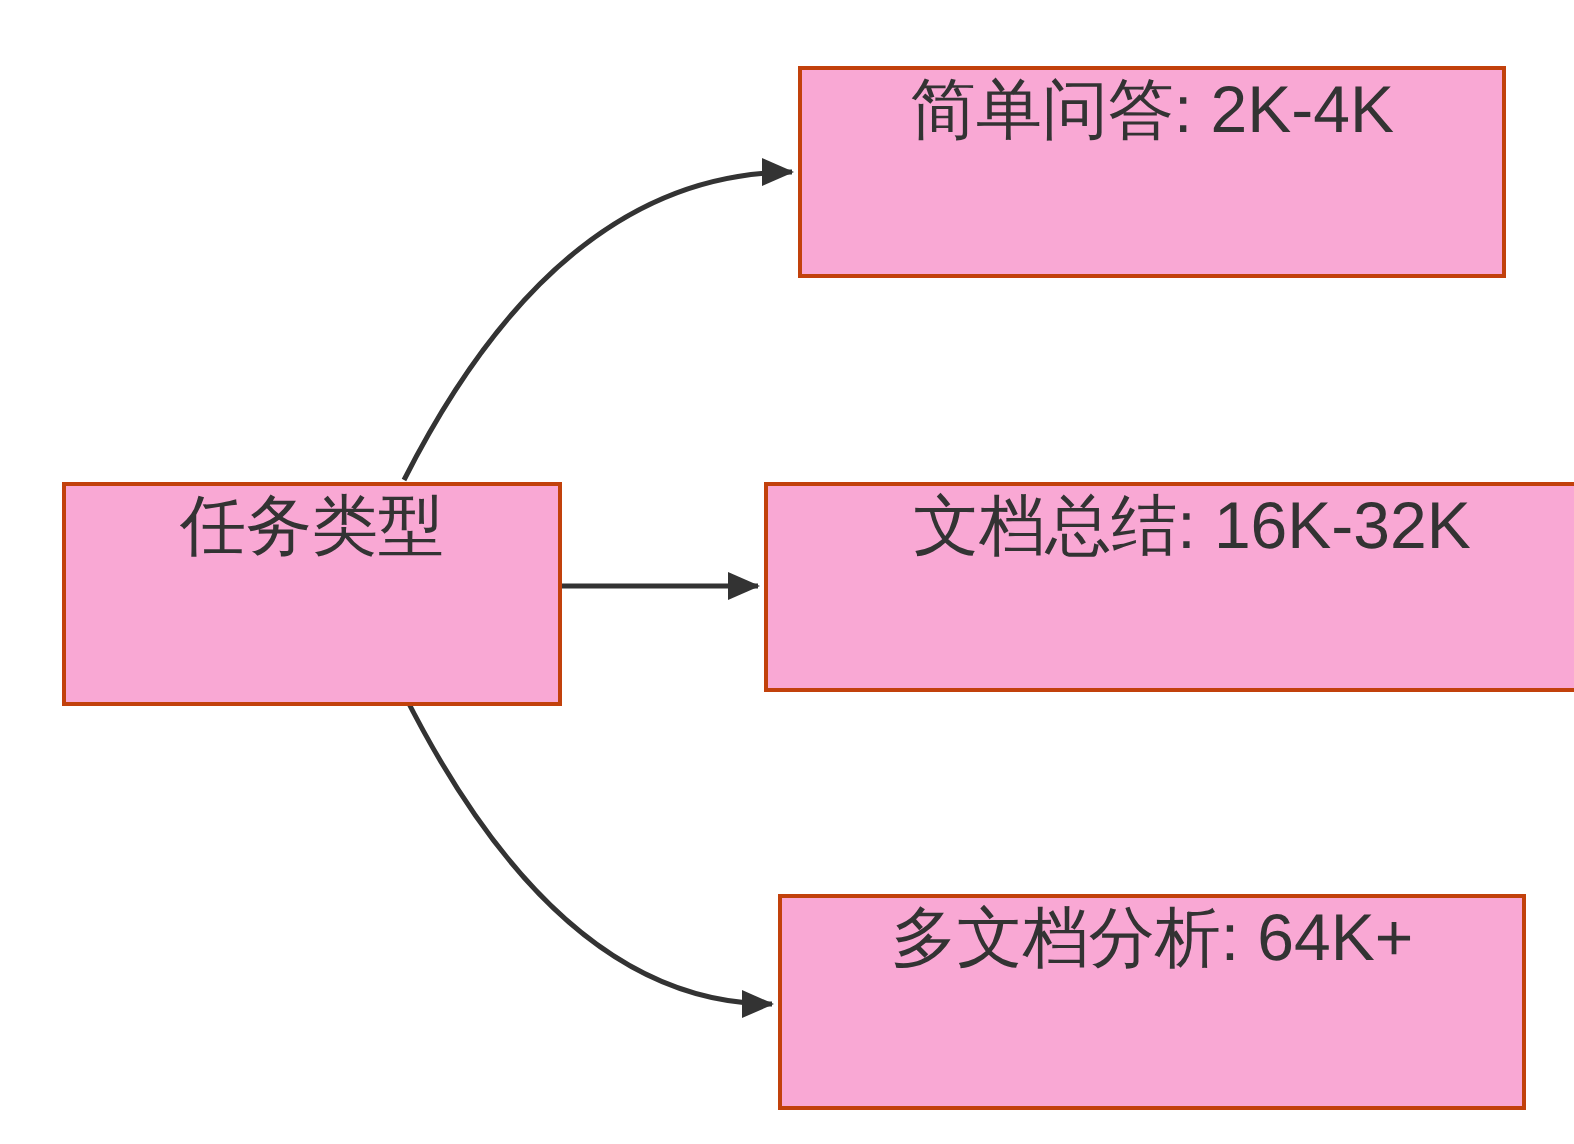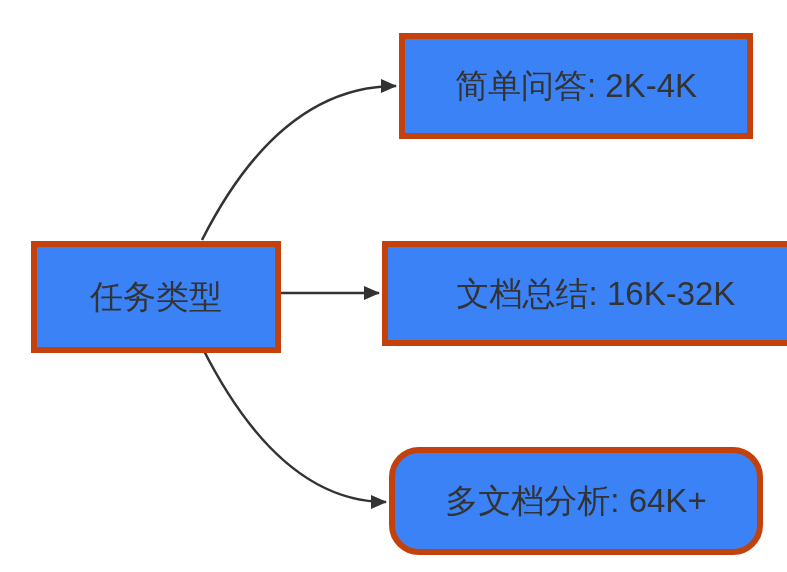--- a/index.html
+++ b/index.html
@@ -19,37 +19,37 @@
     position: absolute;
     left: 0;
     top: 0;
     width: 787px;
     height: 572px;
     pointer-events: none;
   }
   .node {
     position: absolute;
     box-sizing: border-box;
-    background: #3b82f6;
-    border: 6px solid #c2410c;
+    background: #f9a8d4;
+    border: 2px solid #c2410c;
     display: flex;
-    align-items: center;
+    align-items: flex-start;
     justify-content: center;
   }
   .node .label {
     color: #333333;
     font-size: 33px;
     line-height: 1.2;
     white-space: nowrap;
     text-align: center;
   }
   .node-root   { left: 31px;  top: 241px; width: 250px; height: 112px; }
   .node-top    { left: 399px; top: 33px;  width: 354px; height: 106px; }
   .node-mid    { left: 382px; top: 241px; width: 428px; height: 105px; }
-  .node-bottom { left: 389px; top: 447px; width: 374px; height: 108px; border-radius: 30px; }
+  .node-bottom { left: 389px; top: 447px; width: 374px; height: 108px; }
 </style>
 </head>
 <body>
 
 <div class="canvas">
 
   <svg class="edges" width="787" height="572" viewBox="0 0 787 572" xmlns="http://www.w3.org/2000/svg">
     <defs>
       <marker id="arrowhead" markerUnits="userSpaceOnUse" markerWidth="18" markerHeight="16" refX="15" refY="7" orient="auto">
         <path d="M0,0 L16,7 L0,14 Z" fill="#333333"></path>

